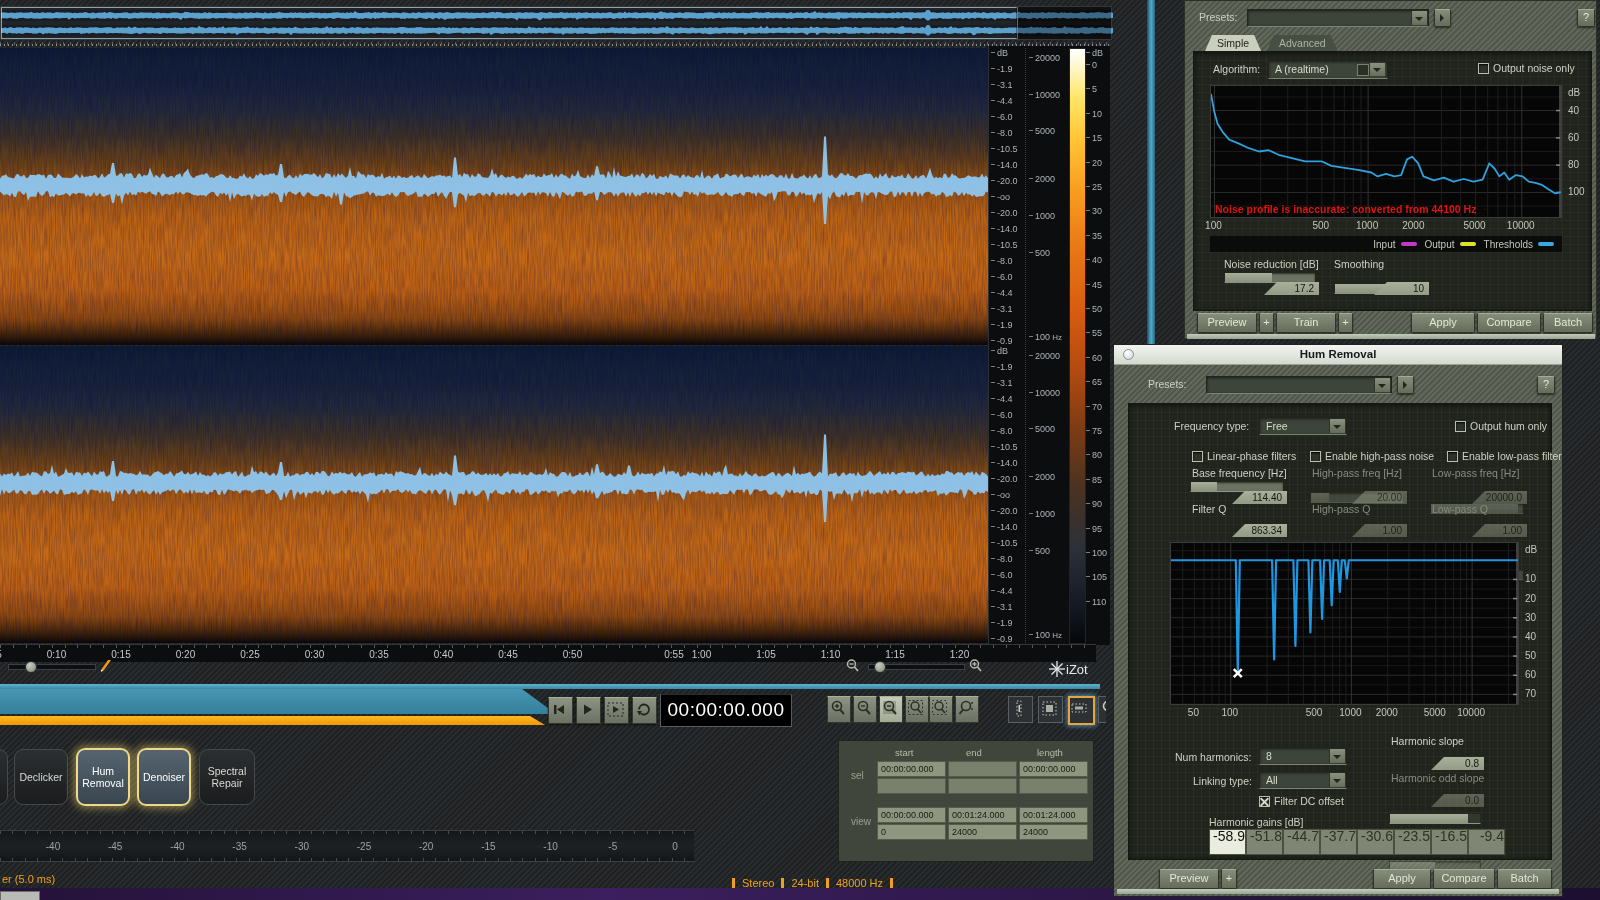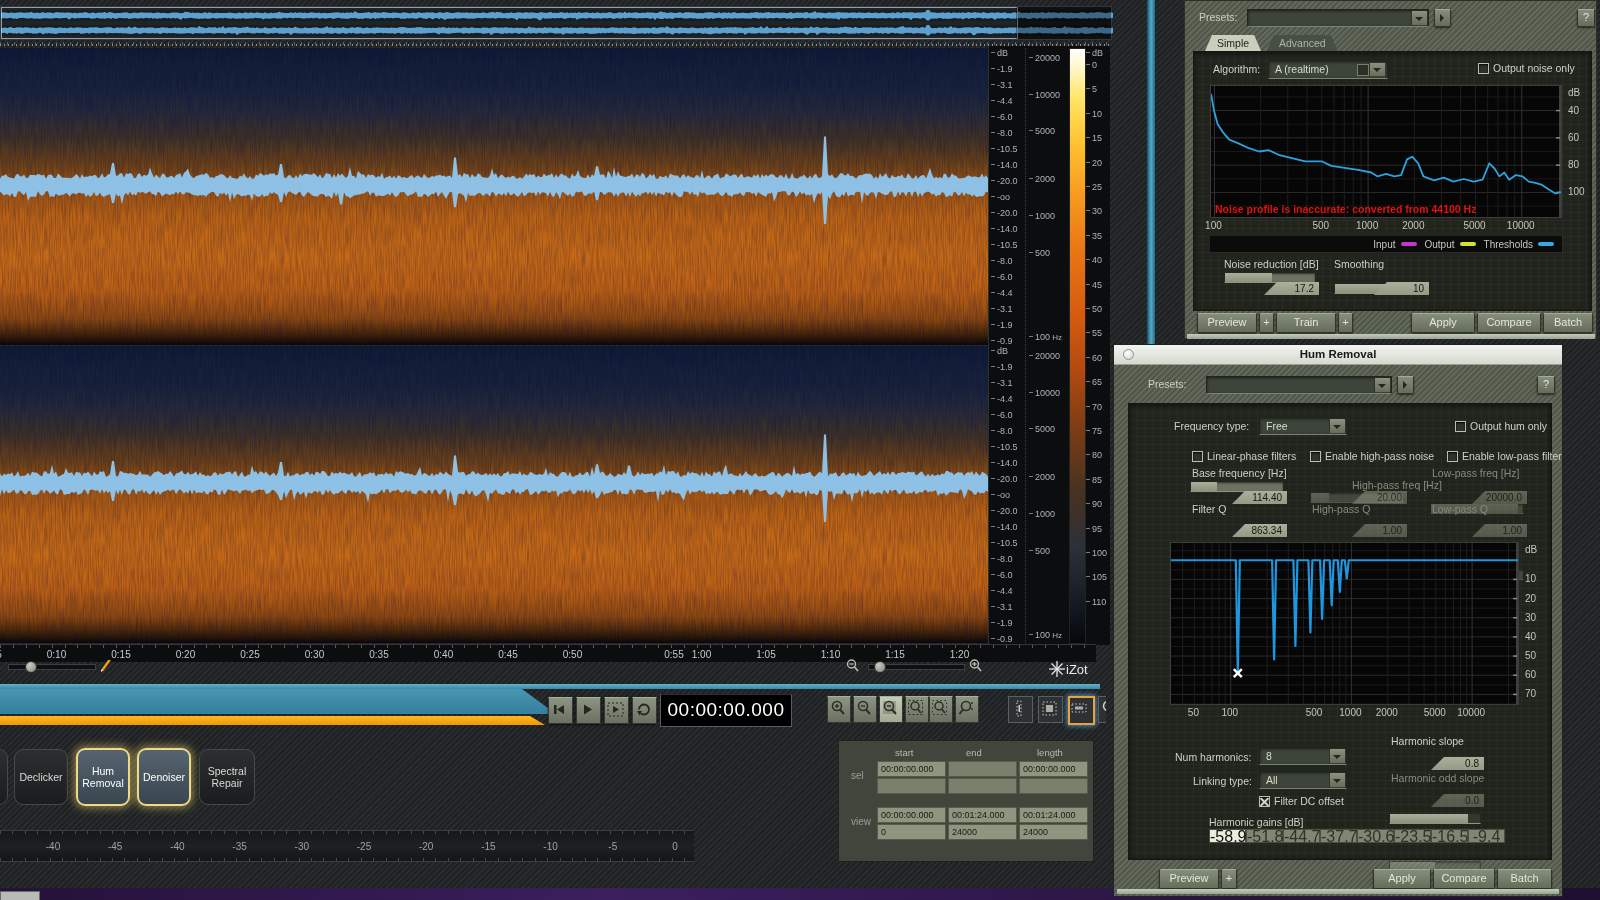--- a/index.html
+++ b/index.html
@@ -40,21 +40,21 @@
   
   .tbtn{position:absolute;width:23px;height:25px;background:linear-gradient(#8d9484,#6a7162);border:1px solid #33372c;border-top-color:#a8b098;box-shadow:0 1px 2px rgba(0,0,0,.6);}
   .zbtn{position:absolute;width:22px;height:25px;background:linear-gradient(#8d9484,#6a7162);border:1px solid #33372c;border-top-color:#a8b098;}
   .zbtn.lit{background:linear-gradient(#c3cab6,#a2a994);}
   .selbtn{position:absolute;width:23px;height:25px;background:#2d3134;border:1px solid #5a5f63;}
   .selbtn.on{border:2px solid #e8a33c;box-shadow:0 0 5px 1px rgba(90,170,220,.8);}
   .module{position:absolute;height:56px;background:linear-gradient(#2c2f31,#1a1c1e);border:1px solid #46494c;border-radius:9px;color:#d9dcd3;font-size:10.5px;display:flex;align-items:center;justify-content:center;text-align:center;line-height:12px;padding:0 4px;box-sizing:border-box;}
   .module.on{background:linear-gradient(#55646f,#394650);border:2px solid #ecd98c;box-shadow:0 0 9px 2px rgba(235,205,100,.55);color:#fff;}
   .cell{position:absolute;background:#8f967f;color:#171a12;font-size:9px;line-height:15px;padding-left:3px;border:1px solid #565c4c;box-sizing:border-box;overflow:hidden;}
   .cell.empty{background:#79806c;}
-  .gcell{position:absolute;width:37px;height:14px;background:#7f8673;border:1px solid #4a503f;color:#2e3326;font-size:16px;line-height:13px;text-align:center;box-sizing:border-box;}
+  .gcell{position:absolute;width:37px;height:26px;background:#7f8673;border:1px solid #4a503f;color:#2e3326;font-size:14px;line-height:13px;text-align:right;box-sizing:border-box;}
   .gcell.sel{background:#e9ecdf;color:#101209;}
   .slot{width:15px;height:12px;border:1px solid #b9bfab;color:#cfd4c4;font-size:8px;line-height:12px;text-align:center;display:inline-block;margin-right:4px;background:rgba(0,0,0,.15);}
   .warning{position:absolute;left:4px;bottom:13px;color:#e31212;font-size:10.5px;font-weight:bold;white-space:nowrap;}
   .legendrow{position:absolute;background:#0b0b0b;display:flex;align-items:center;justify-content:flex-end;gap:8px;padding-right:8px;box-sizing:border-box;}
   .legitem{display:flex;align-items:center;gap:5px;color:#c3c8bb;font-size:10px;}
   .legsw{width:16px;height:4px;border-radius:2px;}
   .qbtn{position:absolute;width:16px;height:16px;line-height:15px;}
   .hdr{color:#b6bba8;font-size:9.5px;position:absolute;}
   .rowlab{color:#9aa08e;font-size:10px;position:absolute;}
   .statustxt{color:#f0a01c;font-size:11px;white-space:nowrap;}
@@ -369,20 +369,24 @@
       <div class="cell empty" style="left: 180px; top: 37px; width: 69px; height: 16px;"></div>
       <div class="rowlab" style="left: 12px; top: 75px;">view</div>
       <div class="cell" style="left: 38px; top: 66px; width: 69px; height: 16px;">00:00:00.000</div>
       <div class="cell" style="left: 109px; top: 66px; width: 69px; height: 16px;">00:01:24.000</div>
       <div class="cell" style="left: 180px; top: 66px; width: 69px; height: 16px;">00:01:24.000</div>
       <div class="cell" style="left: 38px; top: 83px; width: 69px; height: 16px;">0</div>
       <div class="cell" style="left: 109px; top: 83px; width: 69px; height: 16px;">24000</div>
       <div class="cell" style="left: 180px; top: 83px; width: 69px; height: 16px;">24000</div>
     </div>
 
+  <div class="abs" style="left:0;top:872px;width:1110px;height:16px;">
+    <span class="statustxt abs" style="left:2px;top:1px;">er (5.0 ms)</span>
+    <span class="abs" id="status-items" style="left:725px;top:1px;"><span class="sep"></span><span class="statustxt">Stereo</span><span class="sep"></span><span class="statustxt">24-bit</span><span class="sep"></span><span class="statustxt">48000 Hz</span><span class="sep"></span></span>
+  </div>
 
   <div class="abs" style="left:0;top:888px;width:1600px;height:12px;
     background:linear-gradient(90deg,#241238,#3b1f5e 38%,#2c1746 70%,#1c0f30),
     radial-gradient(circle at 20% 50%, rgba(255,255,255,.9) 0 1px, transparent 1.5px);"></div>
   <div class="abs" style="left:0;top:891px;width:38px;height:8px;background:#b9bcb6;border:1px solid #6a6d68;"></div>
 
   <div class="abs" style="left:1147px;top:0;width:8px;height:344px;background:linear-gradient(90deg,#194a5e,#3f93b2 35%,#52a7c4 55%,#27647e);"></div>
 
   <div class="abs olive" style="left:1184px;top:0;width:413px;height:339px;border:1px solid #2c2f26;box-sizing:border-box;">
     <span class="lbl abs" style="left:14px;top:10px;">Presets:</span>
@@ -548,21 +552,21 @@
         <div class="cbrow abs" style="left:318px;top:46px;">
           <span class="cb"></span>
           <span class="lbl">Enable low-pass filter</span>
         </div>
 
         <span class="lbl abs" style="left:63px;top:63px;">Base frequency [Hz]</span>
         <div class="slider abs" style="left:61px;top:77px;width:92px;">
             <div class="fill" style="width: 28%;"></div>
           </div>
         <div class="vtab" style="left:103px;top:87px;width:50px;">114.40</div>
-        <span class="lbl dis abs" style="left:183px;top:75px;margin-left:40px;">High-pass freq [Hz]</span>
+        <span class="lbl dis abs" style="left:183px;top:63px;">High-pass freq [Hz]</span>
         <div class="slider dis abs" style="left:181px;top:77px;width:92px;">
             <div class="fill" style="width: 20%;"></div>
           </div>
         <div class="vtab dis" style="left:223px;top:87px;width:50px;">20.00</div>
         <span class="lbl dis abs" style="left:303px;top:63px;">Low-pass freq [Hz]</span>
         <div class="slider dis abs" style="left:301px;top:77px;width:92px;">
             <div class="fill" style="width: 95%;"></div>
           </div>
         <div class="vtab dis" style="left:343px;top:87px;width:50px;">20000.0</div>
 

